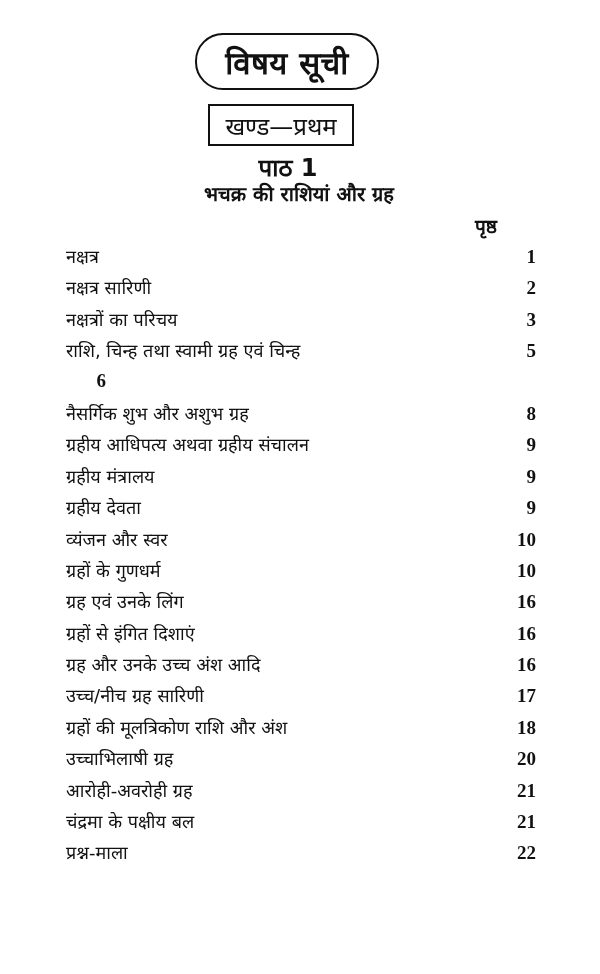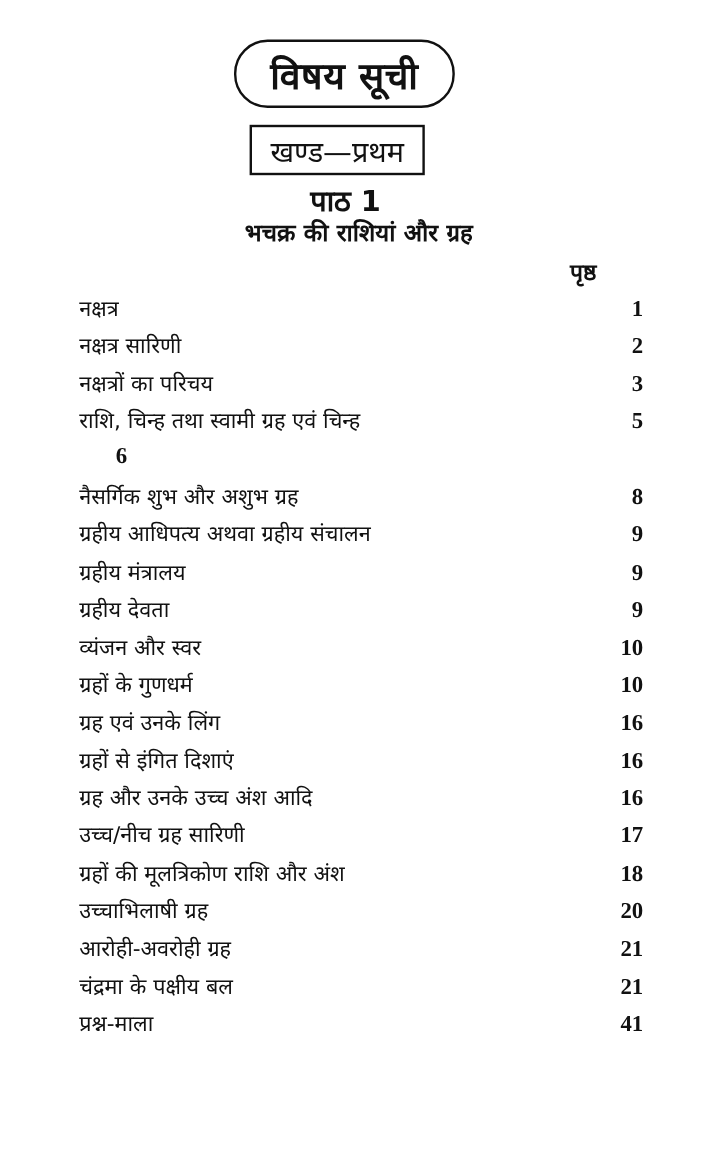--- a/index.html
+++ b/index.html
@@ -128,16 +128,16 @@
     <div class="toc-row">
         <span class="label">आरोही-अवरोही ग्रह</span>
         <span class="num">21</span>
       </div>
     <div class="toc-row">
         <span class="label">चंद्रमा के पक्षीय बल</span>
         <span class="num">21</span>
       </div>
     <div class="toc-row">
         <span class="label">प्रश्न-माला</span>
-        <span class="num">41</span>
+        <span class="num">22</span>
       </div>
   </div>
 </div>
 
 </body></html>

